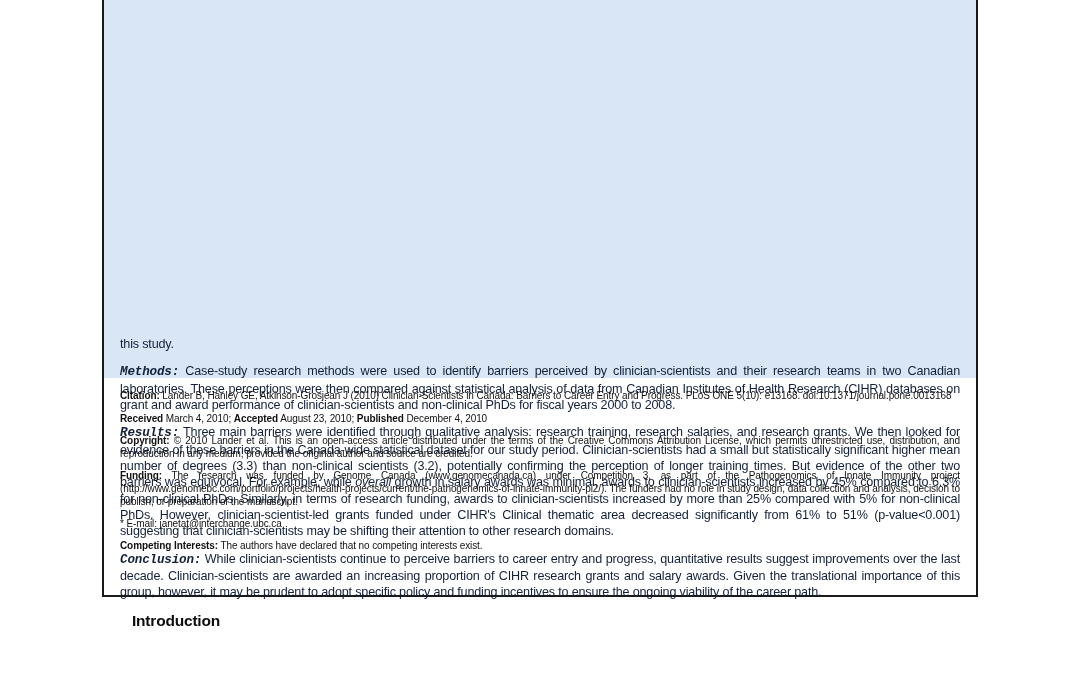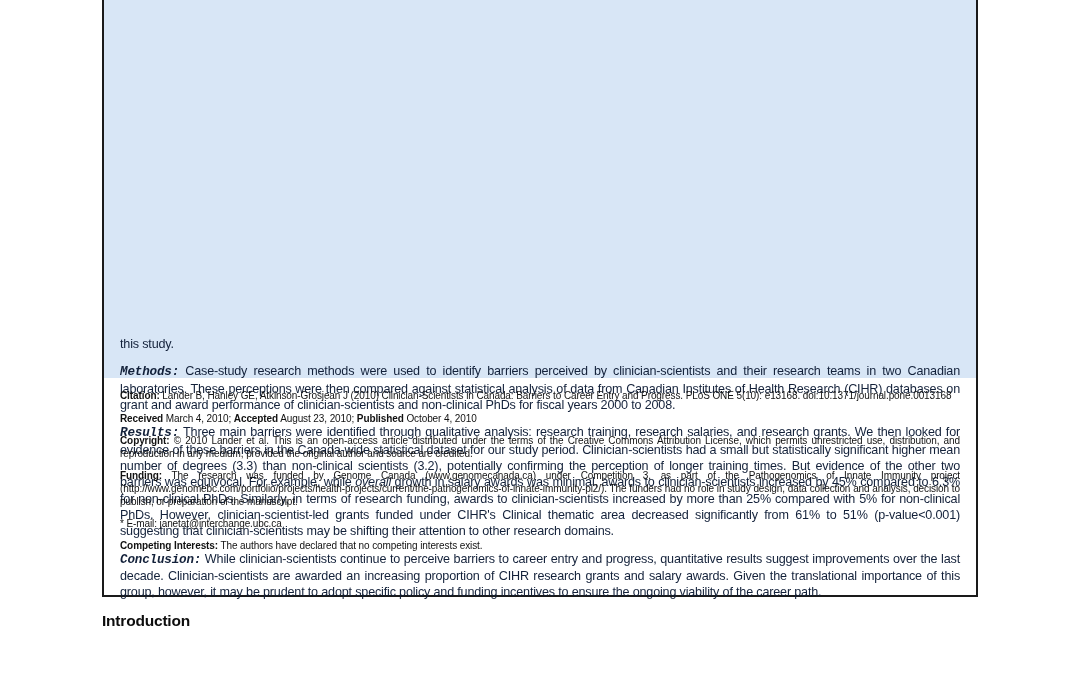--- a/index.html
+++ b/index.html
@@ -87,20 +87,21 @@
     width: 878px;
     height: 64px;
     overflow: hidden;
   }
   .col {
     position: absolute;
     top: 0;
     width: 425px;
     overflow: hidden;
     height: 64px;
+    margin-left: 30px;
   }
   .col-left { left: 0px; }
   .col-right { left: 453px; }
 
   .section-head {
     font-family: "Liberation Sans", sans-serif;
     font-size: 15.5px;
     font-weight: bold;
     color: #0d0d0d;
     margin: 0 0 7px 0;
@@ -143,21 +144,21 @@
   </div>
 
   <div class="meta-wrap">
 
     <div class="meta-para">
       <span class="meta-label">Citation:</span><span> Lander B, Hanley GE, Atkinson-Grosjean J (2010) Clinician-Scientists in Canada: Barriers to Career Entry and Progress. PLoS ONE 5(10): e13168. doi:10.1371/journal.pone.0013168</span>
     </div>
 
 
     <div class="meta-para">
-      <span class="meta-label">Received</span><span> March 4, 2010; </span><span class="meta-label">Accepted</span><span> August 23, 2010; </span><span class="meta-label">Published</span><span> October 4, 2010</span>
+      <span class="meta-label">Received</span><span> March 4, 2010; </span><span class="meta-label">Accepted</span><span> August 23, 2010; </span><span class="meta-label">Published</span><span> December 4, 2010</span>
     </div>
 
     <div class="meta-para">
       <span class="meta-label">Copyright:</span><span> © 2010 Lander et al. This is an open-access article distributed under the terms of the Creative Commons Attribution License, which permits unrestricted use, distribution, and reproduction in any medium, provided the original author and source are credited.</span>
     </div>
 
     <div class="meta-para">
       <span class="meta-label">Funding:</span><span> The research was funded by Genome Canada (www.genomecanada.ca) under Competition 3, as part of the Pathogenomics of Innate Immunity project (http://www.genomebc.com/portfolio/projects/health-projects/current/the-pathogenomics-of-innate-immunity-pi2/). The funders had no role in study design, data collection and analysis, decision to publish, or preparation of the manuscript.</span>
     </div>
 

